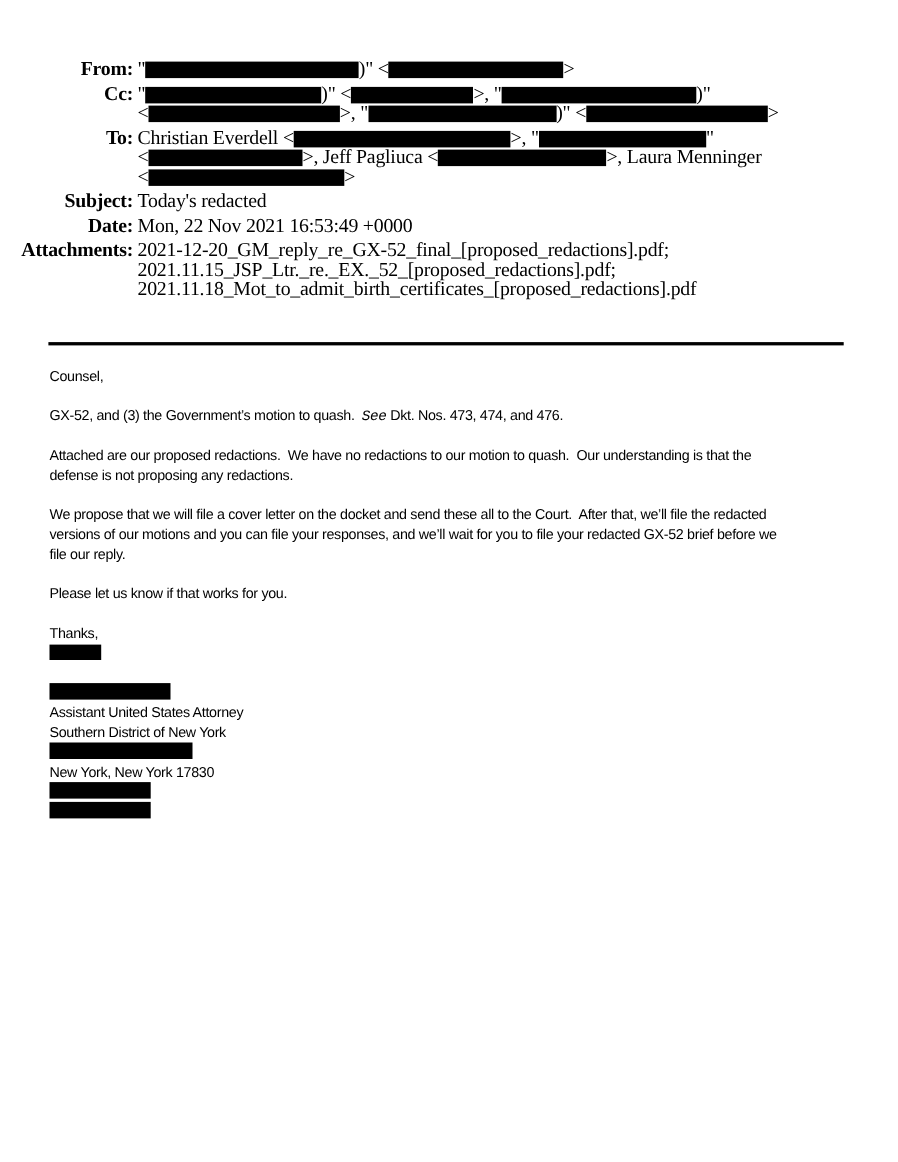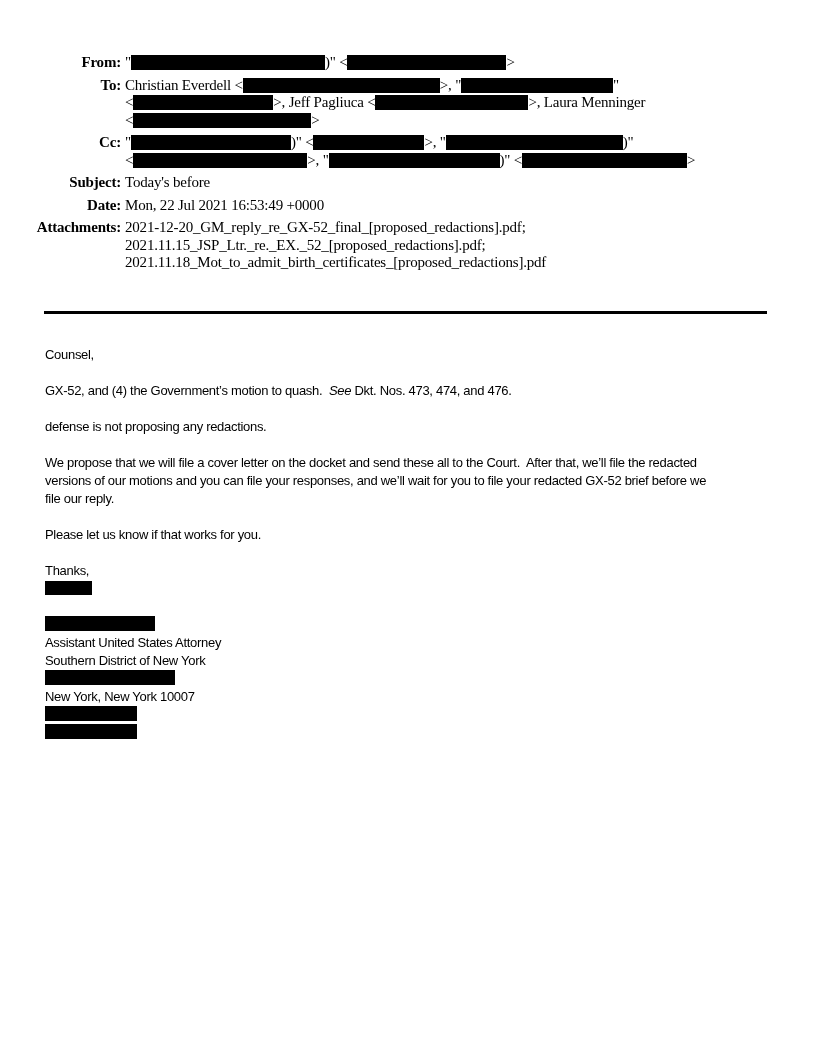--- a/index.html
+++ b/index.html
@@ -1,115 +1,116 @@
 <!DOCTYPE html>
 <html><head>
 <meta charset="utf-8">
 <style>
   html,body{margin:0;padding:0;background:#fff;}
   .page{position:relative;width:816px;height:1056px;background:#ffffff;overflow:hidden;color:#000;}
 
   
   .header{position:absolute;top:54px;left:0;width:100%;
-          font-family:"Liberation Serif",serif;font-size:15px;letter-spacing:-0.2px;}
+          font-family:"Liberation Serif",serif;font-size:18px;letter-spacing:-0.2px;}
   .hdr-row{display:flex;margin-bottom:5px;}
   .hdr-label{flex:0 0 121px;width:121px;text-align:right;font-weight:bold;line-height:17.5px;white-space:pre;}
   .hdr-value{margin-left:4px;line-height:17.5px;}
   .hdr-line{white-space:pre;height:17.5px;overflow:visible;}
   .redact{display:inline-block;background:#000;height:15px;vertical-align:-3px;}
 
   
   .rule{position:absolute;top:311px;left:44px;width:723px;height:3px;background:#000;}
 
   
-  .body-block{position:absolute;top:346px;left:45px;width:745px;
+  .body-block{position:absolute;top:333px;left:45px;width:745px;
         font-family:"Liberation Sans",sans-serif;font-size:13px;letter-spacing:-0.3px;}
   .para{margin:0 0 18px 0;}
   .b-line{line-height:18px;height:18px;white-space:pre;}
   .body-block .redact{vertical-align:-2px;}
-  .it{font-style:italic;}
+  .it{font-style:italic;font-family:Liberation Mono, monospace;}
 </style>
 </head>
 <body>
 
 <div class="page">
   <div class="header" id="hdr">
   <div class="hdr-row">
     <div class="hdr-label">From:</div>
     <div class="hdr-value">
           <div class="hdr-line"><span>"</span><span class="redact" style="width: 194px;"></span><span>)" &lt;</span><span class="redact" style="width: 159px;"></span><span>&gt;</span></div>
         </div>
   </div>
 
   <div class="hdr-row">
+    <div class="hdr-label">Cc:</div>
+    <div class="hdr-value">
+          <div class="hdr-line"><span>"</span><span class="redact" style="width: 160px;"></span><span>)" &lt;</span><span class="redact" style="width: 111px;"></span><span>&gt;, "</span><span class="redact" style="width: 177px;"></span><span>)"</span></div>
+          <div class="hdr-line"><span>&lt;</span><span class="redact" style="width: 174px;"></span><span>&gt;, "</span><span class="redact" style="width: 171px;"></span><span>)" &lt;</span><span class="redact" style="width: 165px;"></span><span>&gt;</span></div>
+        </div>
+  </div>
+
+  <div class="hdr-row">
     <div class="hdr-label">To:</div>
     <div class="hdr-value">
           <div class="hdr-line"><span>Christian Everdell &lt;</span><span class="redact" style="width: 197px;"></span><span>&gt;, "</span><span class="redact" style="width: 152px;"></span><span>"</span></div>
           <div class="hdr-line"><span>&lt;</span><span class="redact" style="width: 140px;"></span><span>&gt;, Jeff Pagliuca &lt;</span><span class="redact" style="width: 153px;"></span><span>&gt;, Laura Menninger</span></div>
           <div class="hdr-line"><span>&lt;</span><span class="redact" style="width: 178px;"></span><span>&gt;</span></div>
         </div>
   </div>
 
   <div class="hdr-row">
-    <div class="hdr-label">Cc:</div>
-    <div class="hdr-value">
-          <div class="hdr-line"><span>"</span><span class="redact" style="width: 160px;"></span><span>)" &lt;</span><span class="redact" style="width: 111px;"></span><span>&gt;, "</span><span class="redact" style="width: 177px;"></span><span>)"</span></div>
-          <div class="hdr-line"><span>&lt;</span><span class="redact" style="width: 174px;"></span><span>&gt;, "</span><span class="redact" style="width: 171px;"></span><span>)" &lt;</span><span class="redact" style="width: 165px;"></span><span>&gt;</span></div>
-        </div>
-  </div>
-
-  <div class="hdr-row">
     <div class="hdr-label">Subject:</div>
     <div class="hdr-value">
-          <div class="hdr-line"><span>Today's before</span></div>
+          <div class="hdr-line"><span>Today's redacted</span></div>
         </div>
   </div>
 
   <div class="hdr-row">
     <div class="hdr-label">Date:</div>
     <div class="hdr-value">
-          <div class="hdr-line"><span>Mon, 22 Jul 2021 16:53:49 +0000</span></div>
+          <div class="hdr-line"><span>Mon, 22 Nov 2021 16:53:49 +0000</span></div>
         </div>
   </div>
 
   <div class="hdr-row">
     <div class="hdr-label">Attachments:</div>
     <div class="hdr-value">
           <div class="hdr-line"><span>2021-12-20_GM_reply_re_GX-52_final_[proposed_redactions].pdf;</span></div>
           <div class="hdr-line"><span>2021.11.15_JSP_Ltr._re._EX._52_[proposed_redactions].pdf;</span></div>
           <div class="hdr-line"><span>2021.11.18_Mot_to_admit_birth_certificates_[proposed_redactions].pdf</span></div>
         </div>
   </div>
 </div>
   <div class="rule"></div>
   <div class="body-block" id="bodyblk">
       <div class="para">
         <div class="b-line"><span>Counsel,</span></div>
       </div>
       <div class="para">
-        <div class="b-line"><span>GX-52, and (4) the Government’s motion to quash.  </span><span class="it">See</span><span> Dkt. Nos. 473, 474, and 476.</span></div>
+        <div class="b-line"><span>GX-52, and (3) the Government’s motion to quash.  </span><span class="it">See</span><span> Dkt. Nos. 473, 474, and 476.</span></div>
       </div>
       <div class="para">
+        <div class="b-line"><span>Attached are our proposed redactions.  We have no redactions to our motion to quash.  Our understanding is that the</span></div>
         <div class="b-line"><span>defense is not proposing any redactions.</span></div>
       </div>
       <div class="para">
         <div class="b-line"><span>We propose that we will file a cover letter on the docket and send these all to the Court.  After that, we’ll file the redacted</span></div>
         <div class="b-line"><span>versions of our motions and you can file your responses, and we’ll wait for you to file your redacted GX-52 brief before we</span></div>
         <div class="b-line"><span>file our reply.</span></div>
       </div>
       <div class="para">
         <div class="b-line"><span>Please let us know if that works for you.</span></div>
       </div>
       <div class="para">
         <div class="b-line"><span>Thanks,</span></div>
         <div class="b-line"><span class="redact" style="width: 47px; height: 14px;"></span></div>
       </div>
       <div class="para">
         <div class="b-line"><span class="redact" style="width: 110px; height: 15px;"></span></div>
         <div class="b-line"><span>Assistant United States Attorney</span></div>
         <div class="b-line"><span>Southern District of New York</span></div>
         <div class="b-line"><span class="redact" style="width: 130px; height: 15px;"></span></div>
-        <div class="b-line"><span>New York, New York 10007</span></div>
+        <div class="b-line"><span>New York, New York 17830</span></div>
         <div class="b-line"><span class="redact" style="width: 92px; height: 15px;"></span></div>
         <div class="b-line"><span class="redact" style="width: 92px; height: 15px;"></span></div>
       </div>
     </div>
 </div>
 
 </body></html>

